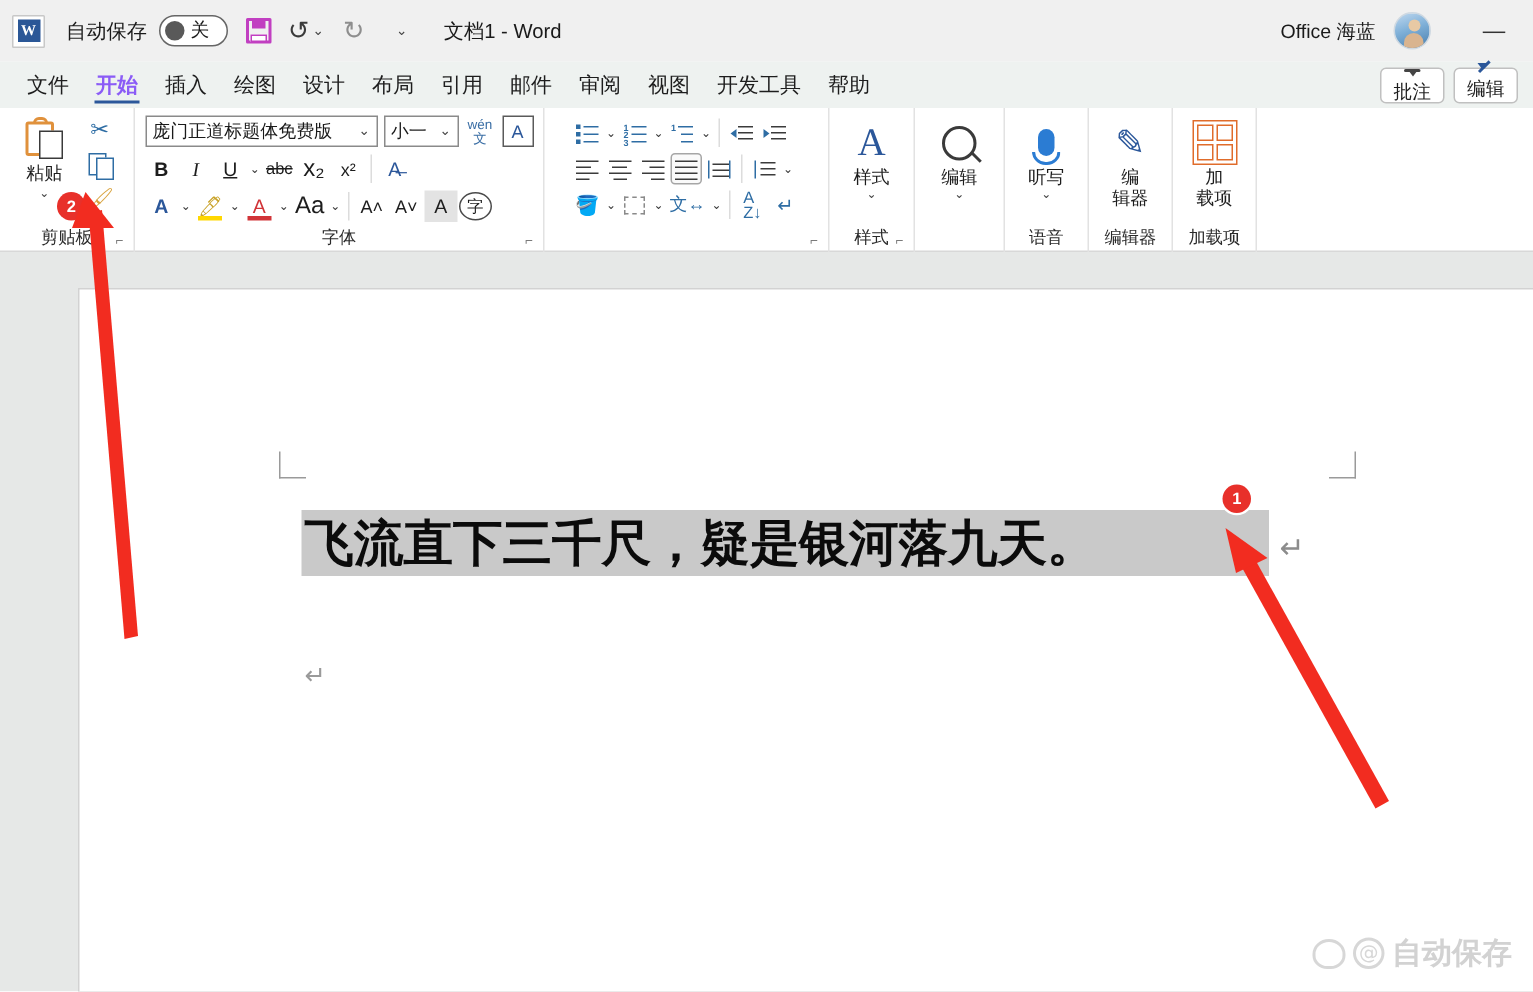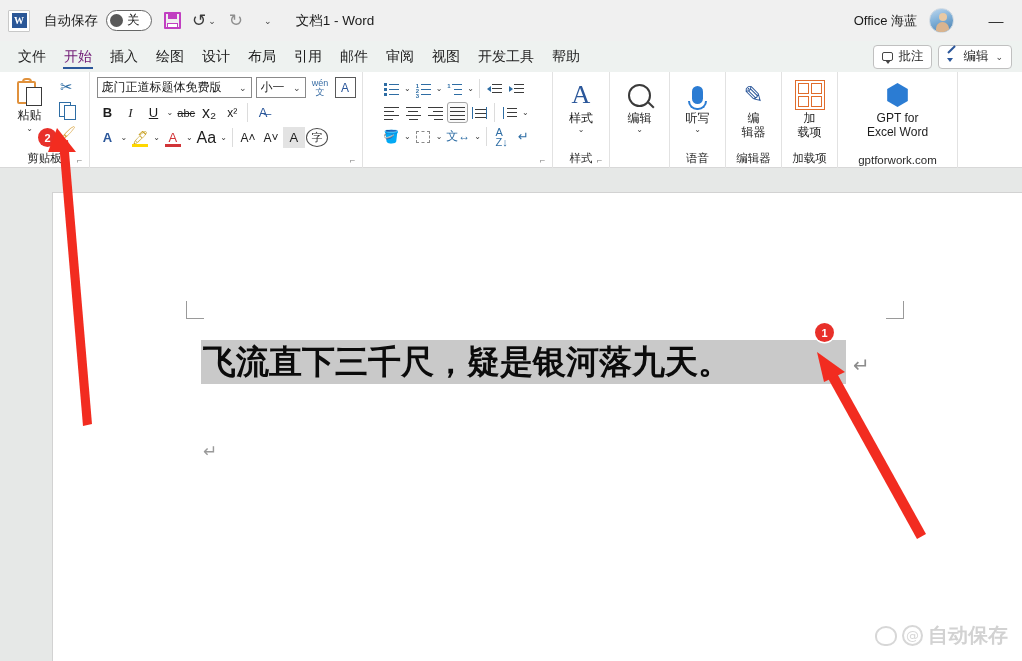--- a/index.html
+++ b/index.html
@@ -102,30 +102,30 @@
   .tabbar {
     position: absolute; top: 41px; left: 0; width: 1022px; height: 31px;
     background: #eef2f0;
     display: flex; align-items: center;
   }
   .tab {
     font-size: 14px; color: #1d1d1d; padding: 0 9px; height: 31px;
     display: flex; align-items: center; position: relative; white-space: nowrap;
   }
   .tab:first-child { margin-left: 9px; }
-  .tab.active { color: #701a75; font-weight: normal; }
+  .tab.active { color: #8b5cf6; font-weight: bold; }
   .tab.active::after {
     content: ''; position: absolute; bottom: 3px; left: 8px; right: 8px;
     height: 2px; background: #2b579a;
   }
   .tabbar-right { position: absolute; right: 10px; display: flex; gap: 6px; }
   .pillbtn {
     border: 1px solid #c0c0c0; background: #fff; border-radius: 4px;
     height: 24px; padding: 0 8px; font-size: 12.5px; color: #1d1d1d;
-    display: flex; align-items: center; gap: 5px;
+    display: flex; align-items: center; gap: 5px; flex-direction: column;
   }
   .cmt-glyph {
     width: 11px; height: 9px; border: 1.3px solid #444; border-radius: 2px;
     position: relative;
   }
   .cmt-glyph::after {
     content:''; position:absolute; bottom:-4px; left:2px;
     border-left: 3px solid transparent; border-right: 3px solid transparent;
     border-top: 4px solid #444;
   }
@@ -450,20 +450,21 @@
           <span class="tinychev">⌄</span>
           <div class="fbtn" style="font-size:16px;">Aa</div>
           <span class="tinychev">⌄</span>
           <div class="vsep"></div>
           <div class="fbtn" style="font-size:12px;">A˄</div>
           <div class="fbtn" style="font-size:12px;">A˅</div>
           <div class="fbtn" style="background:#e3e3e3;">A</div>
           <div class="fbtn" style="border:1.3px solid #4a4a4a;border-radius:50%;width:19px;height:19px;font-size:11px;">字</div>
         </div>
       </div>
+      <div class="rgroup-label">字体</div>
       <div class="dialog-launcher">⌐</div>
     </div>
 
     <div class="rgroup" style="width:190px;">
       <div style="display:flex; flex-direction:column; align-items:flex-start;">
         <div class="prow">
           <div class="pbtn">
             <span class="listicon">
                 <b style="top:0"></b>
                 <i style="top:1px"></i>
@@ -645,30 +646,20 @@
             <span style="border:1.4px solid #e06c2b;"></span>
               <span style="border:1.4px solid #e06c2b;"></span>
           </span>
         </div>
         <span class="biglabel">加</span>
         <span class="biglabel">载项</span>
       </div>
       <div class="rgroup-label">加载项</div>
     </div>
 
-    <div class="rgroup" style="width:120px;">
-      <div class="bigbtn" style="width:110px;">
-        <div class="bigicon">
-          <span style="display:block;width:24px;height:24px;background:#2b7cd3;clip-path:polygon(50% 0,93% 25%,93% 75%,50% 100%,7% 75%,7% 25%);"></span>
-        </div>
-        <span class="biglabel">GPT for</span>
-        <span class="biglabel">Excel Word</span>
-      </div>
-      <div class="rgroup-label">gptforwork.com</div>
-    </div>
 
   </div>
 
   <div class="docarea">
     <div class="page">
       <div class="crop-tl"></div>
       <div class="crop-tr"></div>
 
       <div class="selhl"></div>
 

